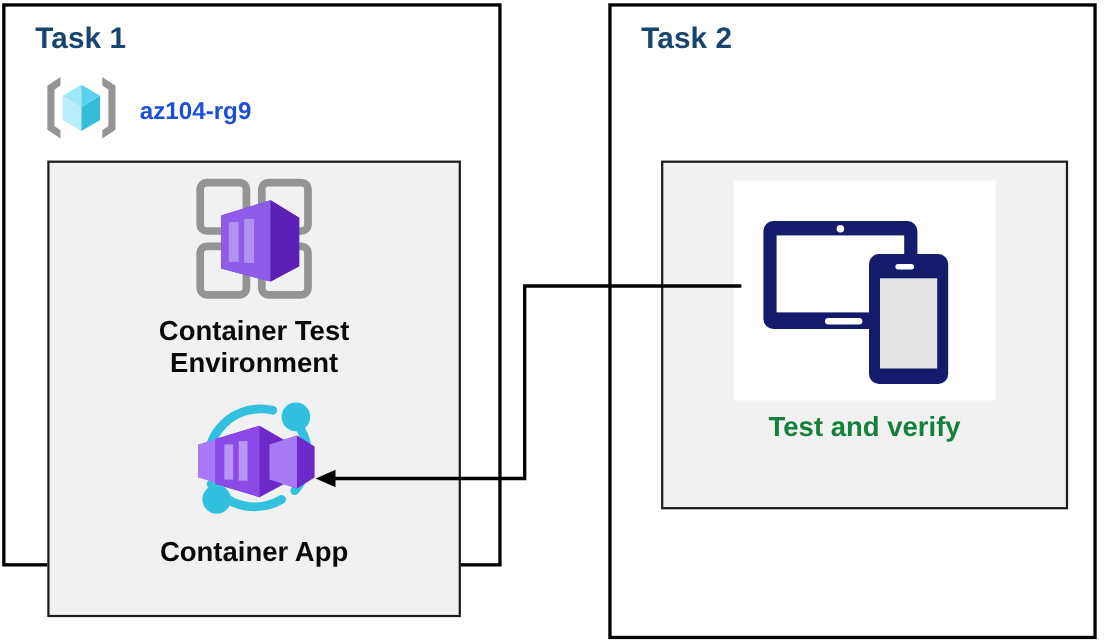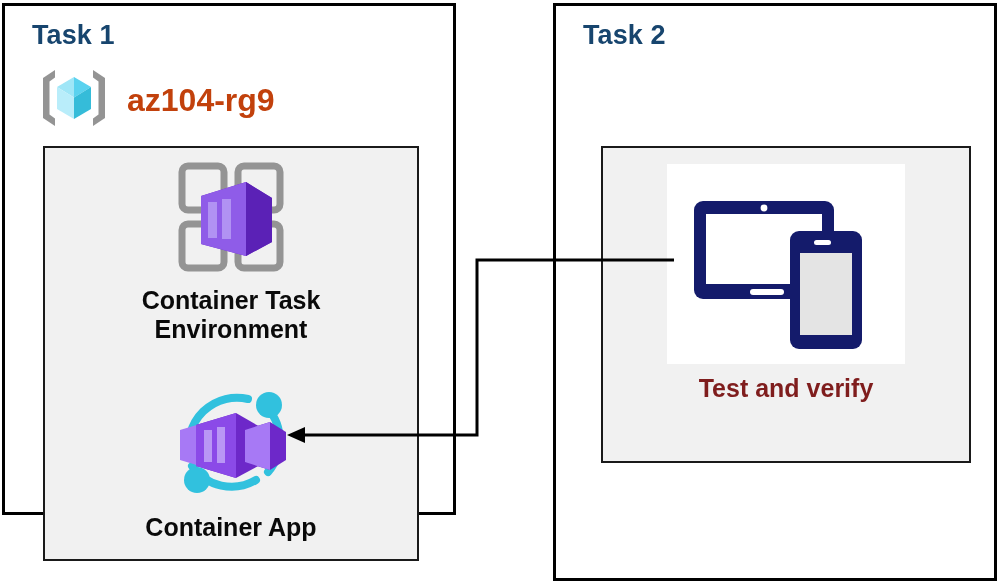--- a/index.html
+++ b/index.html
@@ -52,23 +52,23 @@
   
   #rg-row {
     position: absolute;
     left: 30px;
     top: 58px;
     display: flex;
     align-items: center;
     gap: 14px;
   }
   #rg-label {
-    font-size: 32px;
-    font-weight: bold;
-    color: #c2410c;
+    font-size: 22px;
+    font-weight: bold;
+    color: #1d4ed8;
     white-space: nowrap;
   }
 
   
   .node {
     position: absolute;
     display: flex;
     flex-direction: column;
     align-items: center;
     width: 100%;
@@ -77,21 +77,21 @@
   .node-label {
     font-size: 25px;
     font-weight: bold;
     color: #0a0a0a;
     text-align: center;
     line-height: 1.15;
     white-space: pre-line;
     margin-top: 4px;
   }
   #cae-node { top: 10px; }
-  #capp-node { top: 232px; }
+  #capp-node { top: 206px; }
 
   
   #devices-node {
     position: absolute;
     left: 0;
     top: 16px;
     width: 100%;
     display: flex;
     flex-direction: column;
     align-items: center;
@@ -100,21 +100,21 @@
     background: #ffffff;
     width: 238px;
     height: 200px;
     display: flex;
     align-items: center;
     justify-content: center;
   }
   #devices-label {
     font-size: 25px;
     font-weight: bold;
-    color: #7f1d1d;
+    color: #15803d;
     margin-top: 10px;
     white-space: nowrap;
   }
 
   
   #connector {
     position: absolute;
     left: 0;
     top: 0;
     width: 1006px;
@@ -164,21 +164,21 @@
               <rect x="70" y="66" width="42" height="44" rx="6"></rect>
             </g>
 
             <path d="M33 38 L78 24 L104 40 L104 84 L78 98 L33 86 Z" fill="#6d28c9"></path>
             <path d="M33 38 L78 24 L78 98 L33 86 Z" fill="#8f5ce8"></path>
             <rect x="40" y="44" width="9" height="36" fill="#b79bf5" opacity="0.85"></rect>
             <rect x="54" y="41" width="9" height="40" fill="#b79bf5" opacity="0.85"></rect>
             <path d="M78 24 L104 40 L104 84 L78 98 Z" fill="#5b21b6"></path>
           </svg>
         </span>
-        <div class="node-label">Container Task
+        <div class="node-label">Container Test
 Environment</div>
       </div>
 
       <div class="node" id="capp-node">
         <span>
           <svg width="130" height="125" viewBox="0 0 130 125" aria-hidden="true">
 
             <path d="M97 24 A48 48 0 0 1 102 92" fill="none" stroke="#31c1de" stroke-width="8" stroke-linecap="round"></path>
             <path d="M90 100 A48 48 0 0 1 26 86" fill="none" stroke="#31c1de" stroke-width="8" stroke-linecap="round"></path>
             <path d="M24 76 A48 48 0 0 1 82 19" fill="none" stroke="#31c1de" stroke-width="8" stroke-linecap="round"></path>

